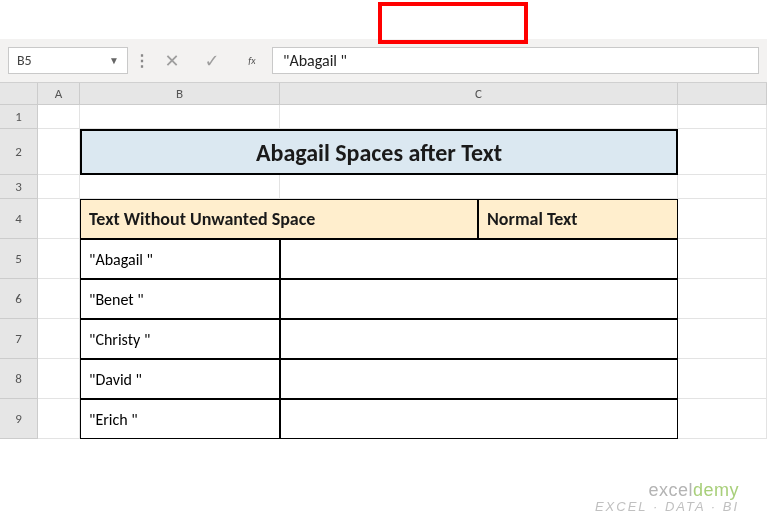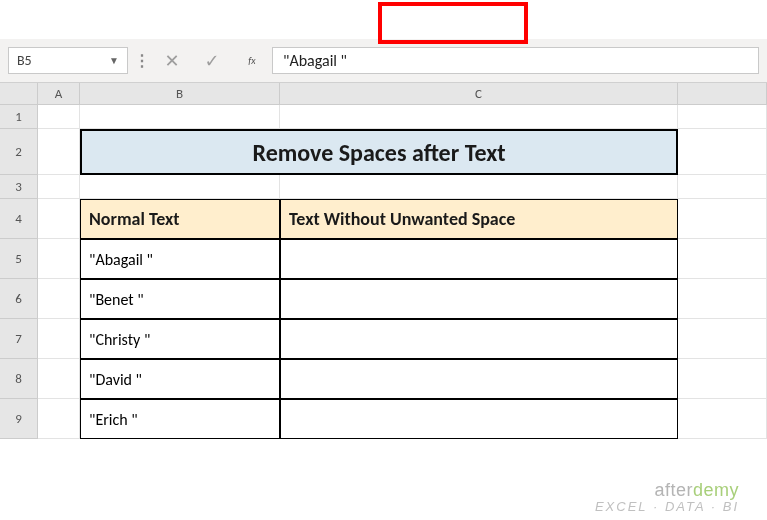--- a/index.html
+++ b/index.html
@@ -230,46 +230,46 @@
     <div class="cell col-C h-1"></div>
     <div class="cell col-rest h-1"></div>
   </div>
 
   <div class="grid-row">
     <div class="row-head h-title">
         <span>2</span>
       </div>
     <div class="cell col-A h-title"></div>
     <div class="cell title-merge h-title">
-      <span>Remove Spaces after Text</span>
+      <span>Abagail Spaces after Text</span>
     </div>
     <div class="cell col-rest h-title"></div>
   </div>
 
   <div class="grid-row">
     <div class="row-head h-3">
         <span>3</span>
       </div>
     <div class="cell col-A h-3"></div>
     <div class="cell col-B h-3"></div>
     <div class="cell col-C h-3"></div>
     <div class="cell col-rest h-3"></div>
   </div>
 
   <div class="grid-row">
     <div class="row-head h-hdr">
         <span>4</span>
       </div>
     <div class="cell col-A h-hdr"></div>
+    <div class="cell tbl-cell tbl-hdr tbl-C h-hdr">
+      <span>Text Without Unwanted Space</span>
+    </div>
     <div class="cell tbl-cell tbl-hdr tbl-B h-hdr">
       <span>Normal Text</span>
     </div>
-    <div class="cell tbl-cell tbl-hdr tbl-C h-hdr">
-      <span>Text Without Unwanted Space</span>
-    </div>
     <div class="cell col-rest h-hdr"></div>
   </div>
 
   <div class="grid-row">
     <div class="row-head h-data">
         <span>5</span>
       </div>
     <div class="cell col-A h-data"></div>
     <div class="cell tbl-cell tbl-B h-data">
         <span>"Abagail       "</span>
@@ -332,15 +332,15 @@
       </div>
     <div class="cell tbl-cell tbl-C h-data">
         <span></span>
       </div>
     <div class="cell col-rest h-data"></div>
   </div>
 
 </div>
 
 <div class="watermark">
-  <div class="wm-top"><span>after</span><span class="accent">demy</span></div>
+  <div class="wm-top"><span>excel</span><span class="accent">demy</span></div>
   <div class="wm-bot">EXCEL · DATA · BI</div>
 </div>
 
 </body></html>

